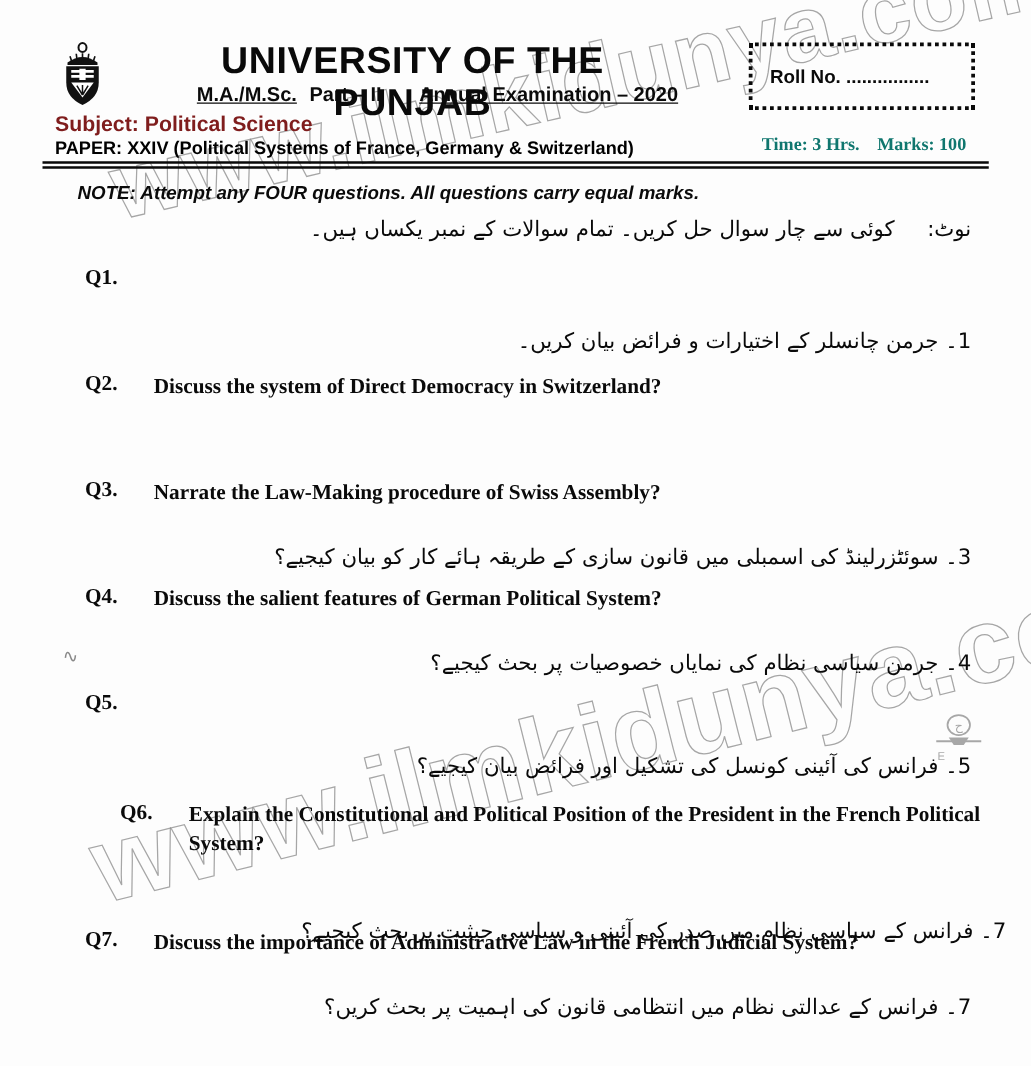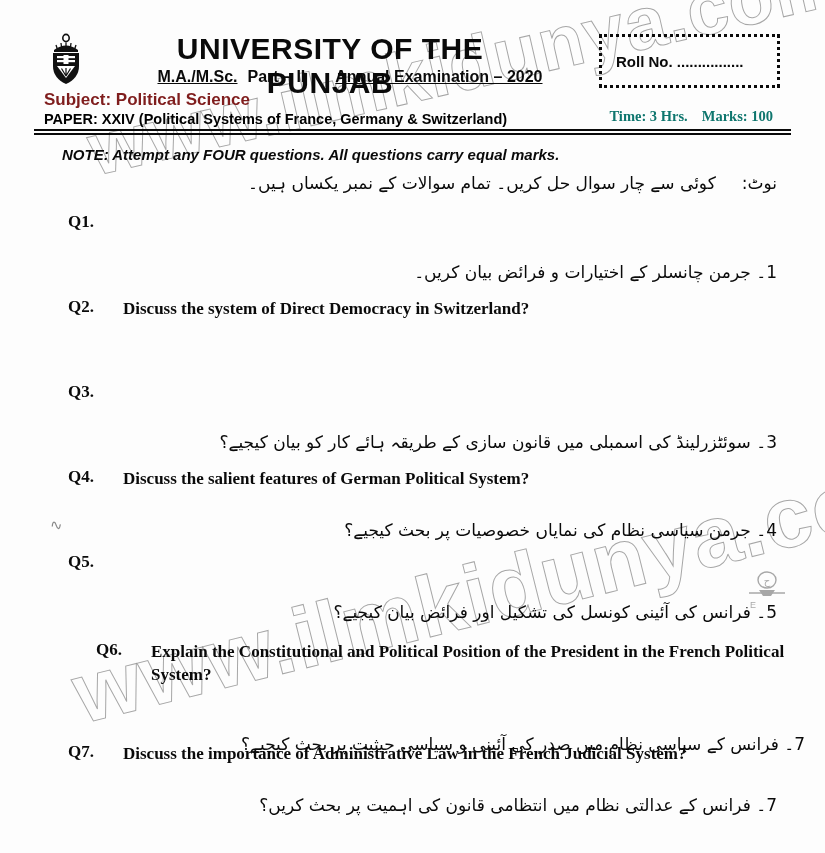--- a/index.html
+++ b/index.html
@@ -353,20 +353,21 @@
     <div class="q-block" data-idx="1">
       <div class="q-en">
         <div class="q-num">Q2.</div>
         <div class="q-text">Discuss the system of Direct Democracy in Switzerland?</div>
       </div>
     </div>
 
     <div class="q-block" data-idx="2">
       <div class="q-en">
         <div class="q-num">Q3.</div>
+        <div class="q-text">Narrate the Law-Making procedure of Swiss Assembly?</div>
       </div>
       <div class="q-ur urdu">3۔ سوئٹزرلینڈ کی اسمبلی میں قانون سازی کے طریقہ ہائے کار کو بیان کیجیے؟</div>
     </div>
 
     <div class="q-block" data-idx="3">
       <div class="q-en">
         <div class="q-num">Q4.</div>
         <div class="q-text">Discuss the salient features of German Political System?</div>
       </div>
       <div class="q-ur urdu">4۔ جرمن سیاسی نظام کی نمایاں خصوصیات پر بحث کیجیے؟</div>

